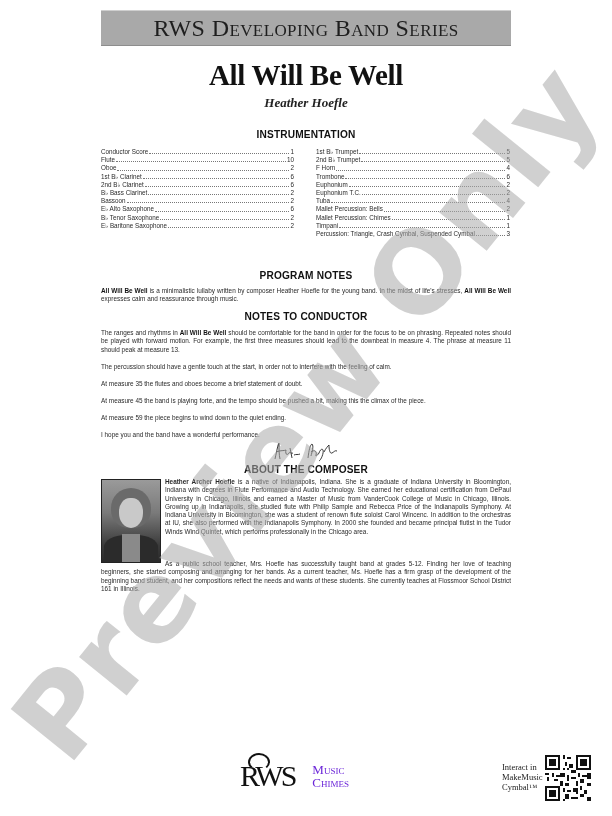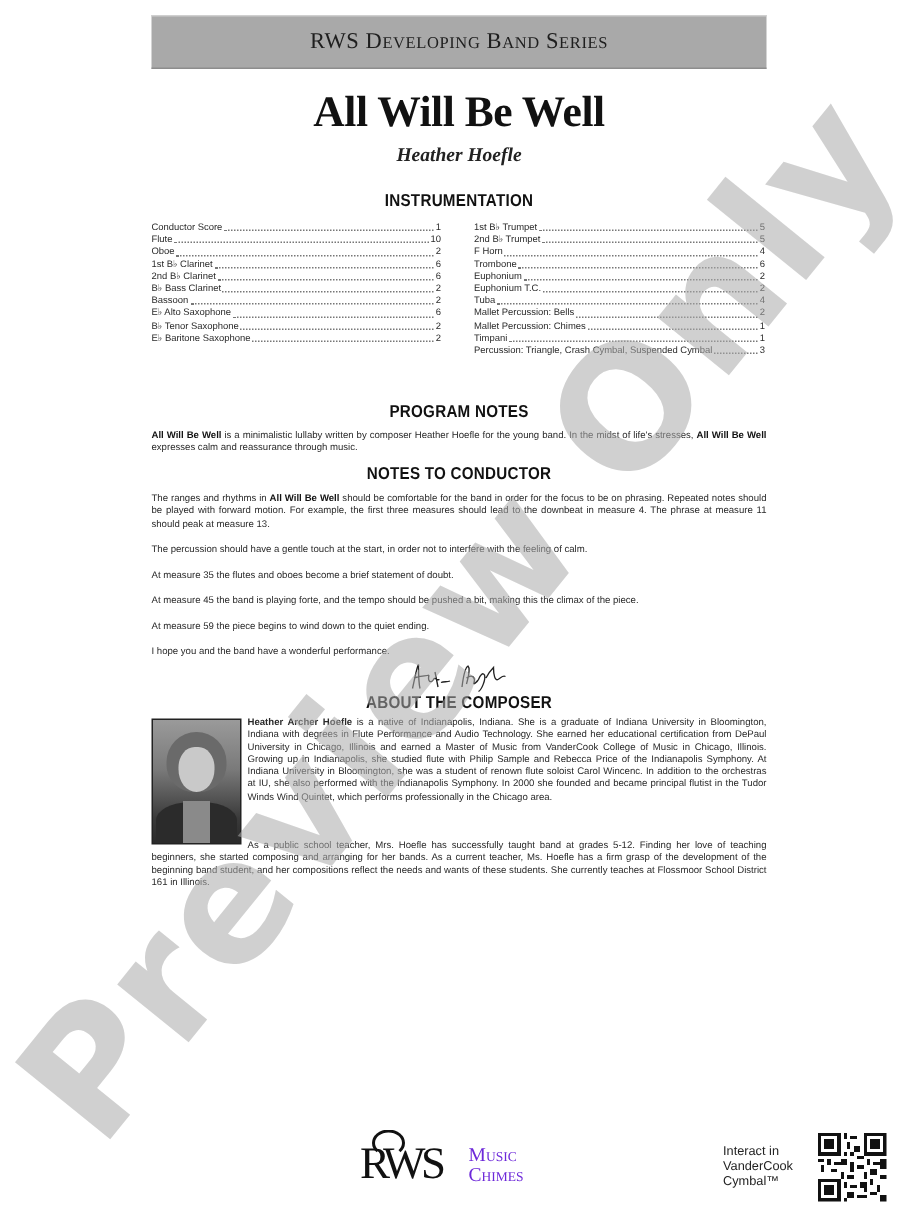--- a/index.html
+++ b/index.html
@@ -1,19 +1,19 @@
 <!DOCTYPE html>
 <html><head>
 <meta charset="utf-8">
 <style>
   html, body { margin: 0; padding: 0; background: #ffffff; }
   body { width: 612px; height: 816px; position: relative; overflow: hidden; font-family: "Liberation Sans", sans-serif; color: #1a1a1a; }
 
   .series-bar { position: absolute; left: 101px; top: 10px; width: 410px; height: 34px; background: #a9a9a9; border-top: 1px solid #cfcfcf; border-bottom: 1px solid #8d8d8d; display: flex; align-items: center; justify-content: center; }
-  .series-bar span { font-family: "Liberation Serif", serif; font-size: 15px; color: #1e1e1e; font-variant: small-caps; letter-spacing: 0.4px; }
+  .series-bar span { font-family: "Liberation Serif", serif; font-size: 24px; color: #1e1e1e; font-variant: small-caps; letter-spacing: 0.4px; }
 
   .title { position: absolute; left: 0; width: 612px; top: 59px; text-align: center; font-family: "Liberation Serif", serif; font-weight: bold; font-size: 29px; color: #111; letter-spacing: -0.3px; }
   .composer { position: absolute; left: 0; width: 612px; top: 95px; text-align: center; font-family: "Liberation Serif", serif; font-weight: bold; font-size: 13px; color: #222; font-style: italic; }
 
   .heading { position: absolute; left: 0; width: 612px; text-align: center; font-family: "Liberation Sans", sans-serif; font-weight: bold; font-size: 11.5px; color: #111; transform: scaleX(0.88); letter-spacing: 0.2px; }
 
   .instr-col { position: absolute; top: 148px; width: 193px; font-size: 6.3px; line-height: 8.2px; color: #2a2a2a; }
   .instr-col.left { left: 101px; }
   .instr-col.right { left: 316px; width: 194px; }
   .instr-row { display: flex; align-items: baseline; white-space: nowrap; }
@@ -35,21 +35,21 @@
   .bio { position: absolute; left: 165px; top: 478px; width: 346px; font-size: 6.4px; line-height: 8.3px; color: #2a2a2a; text-align: justify; }
   .bio2 { position: absolute; left: 101px; top: 560px; width: 410px; font-size: 6.4px; line-height: 8.3px; color: #2a2a2a; text-align: justify; text-indent: 64px; }
 
   .watermark { position: absolute; left: 306px; top: 412px; transform: translate(-50%, -50%) rotate(-51deg); font-family: "DejaVu Sans", sans-serif; font-weight: bold; font-size: 112px; color: rgba(170,170,170,0.55); white-space: nowrap; pointer-events: none; letter-spacing: 2px; }
 
   .footer-logo { position: absolute; left: 240px; top: 757px; width: 135px; height: 38px; display: flex; align-items: center; }
   .rws-mark { font-family: "Liberation Serif", serif; font-size: 30px; color: #111; letter-spacing: -3px; position: relative; line-height: 1; }
   .rws-mark .swirl { position: absolute; left: 8px; top: -8px; width: 18px; height: 14px; border: 2px solid #111; border-radius: 50%; border-bottom-color: transparent; }
   .rws-text { margin-left: 18px; font-family: Liberation Serif, serif; font-variant: small-caps; font-size: 13px; line-height: 13px; color: #6d28d9; }
 
-  .mmc-text { position: absolute; left: 482px; top: 762px; font-family: Liberation Sans, sans-serif; font-size: 8.5px; line-height: 10px; color: #222; }
+  .mmc-text { position: absolute; left: 502px; top: 762px; font-family: Liberation Serif, serif; font-size: 8.5px; line-height: 10px; color: #222; }
   .qr { position: absolute; left: 545px; top: 755px; width: 46px; height: 46px; }
 </style>
 </head>
 <body>
 
 <div class="series-bar">
   <span>RWS Developing Band Series</span>
 </div>
 
 <div class="title">All Will Be Well</div>
@@ -203,21 +203,21 @@
     <span>RWS</span>
   </div>
   <div class="rws-text">
     <div>Music</div>
     <div>Chimes</div>
   </div>
 </div>
 
 <div class="mmc-text">
   <div>Interact in</div>
-  <div>VanderCook</div>
+  <div>MakeMusic</div>
   <div>Cymbal™</div>
 </div>
 
 <svg class="qr" viewBox="0 0 21 21" shape-rendering="crispEdges">
   <rect width="21" height="21" fill="#fff"></rect>
   <g fill="#111">
     <rect x="0" y="0" width="7" height="7"></rect>
       <rect x="1" y="1" width="5" height="5" fill="#fff"></rect>
       <rect x="2" y="2" width="3" height="3"></rect>
     <rect x="14" y="0" width="7" height="7"></rect>

